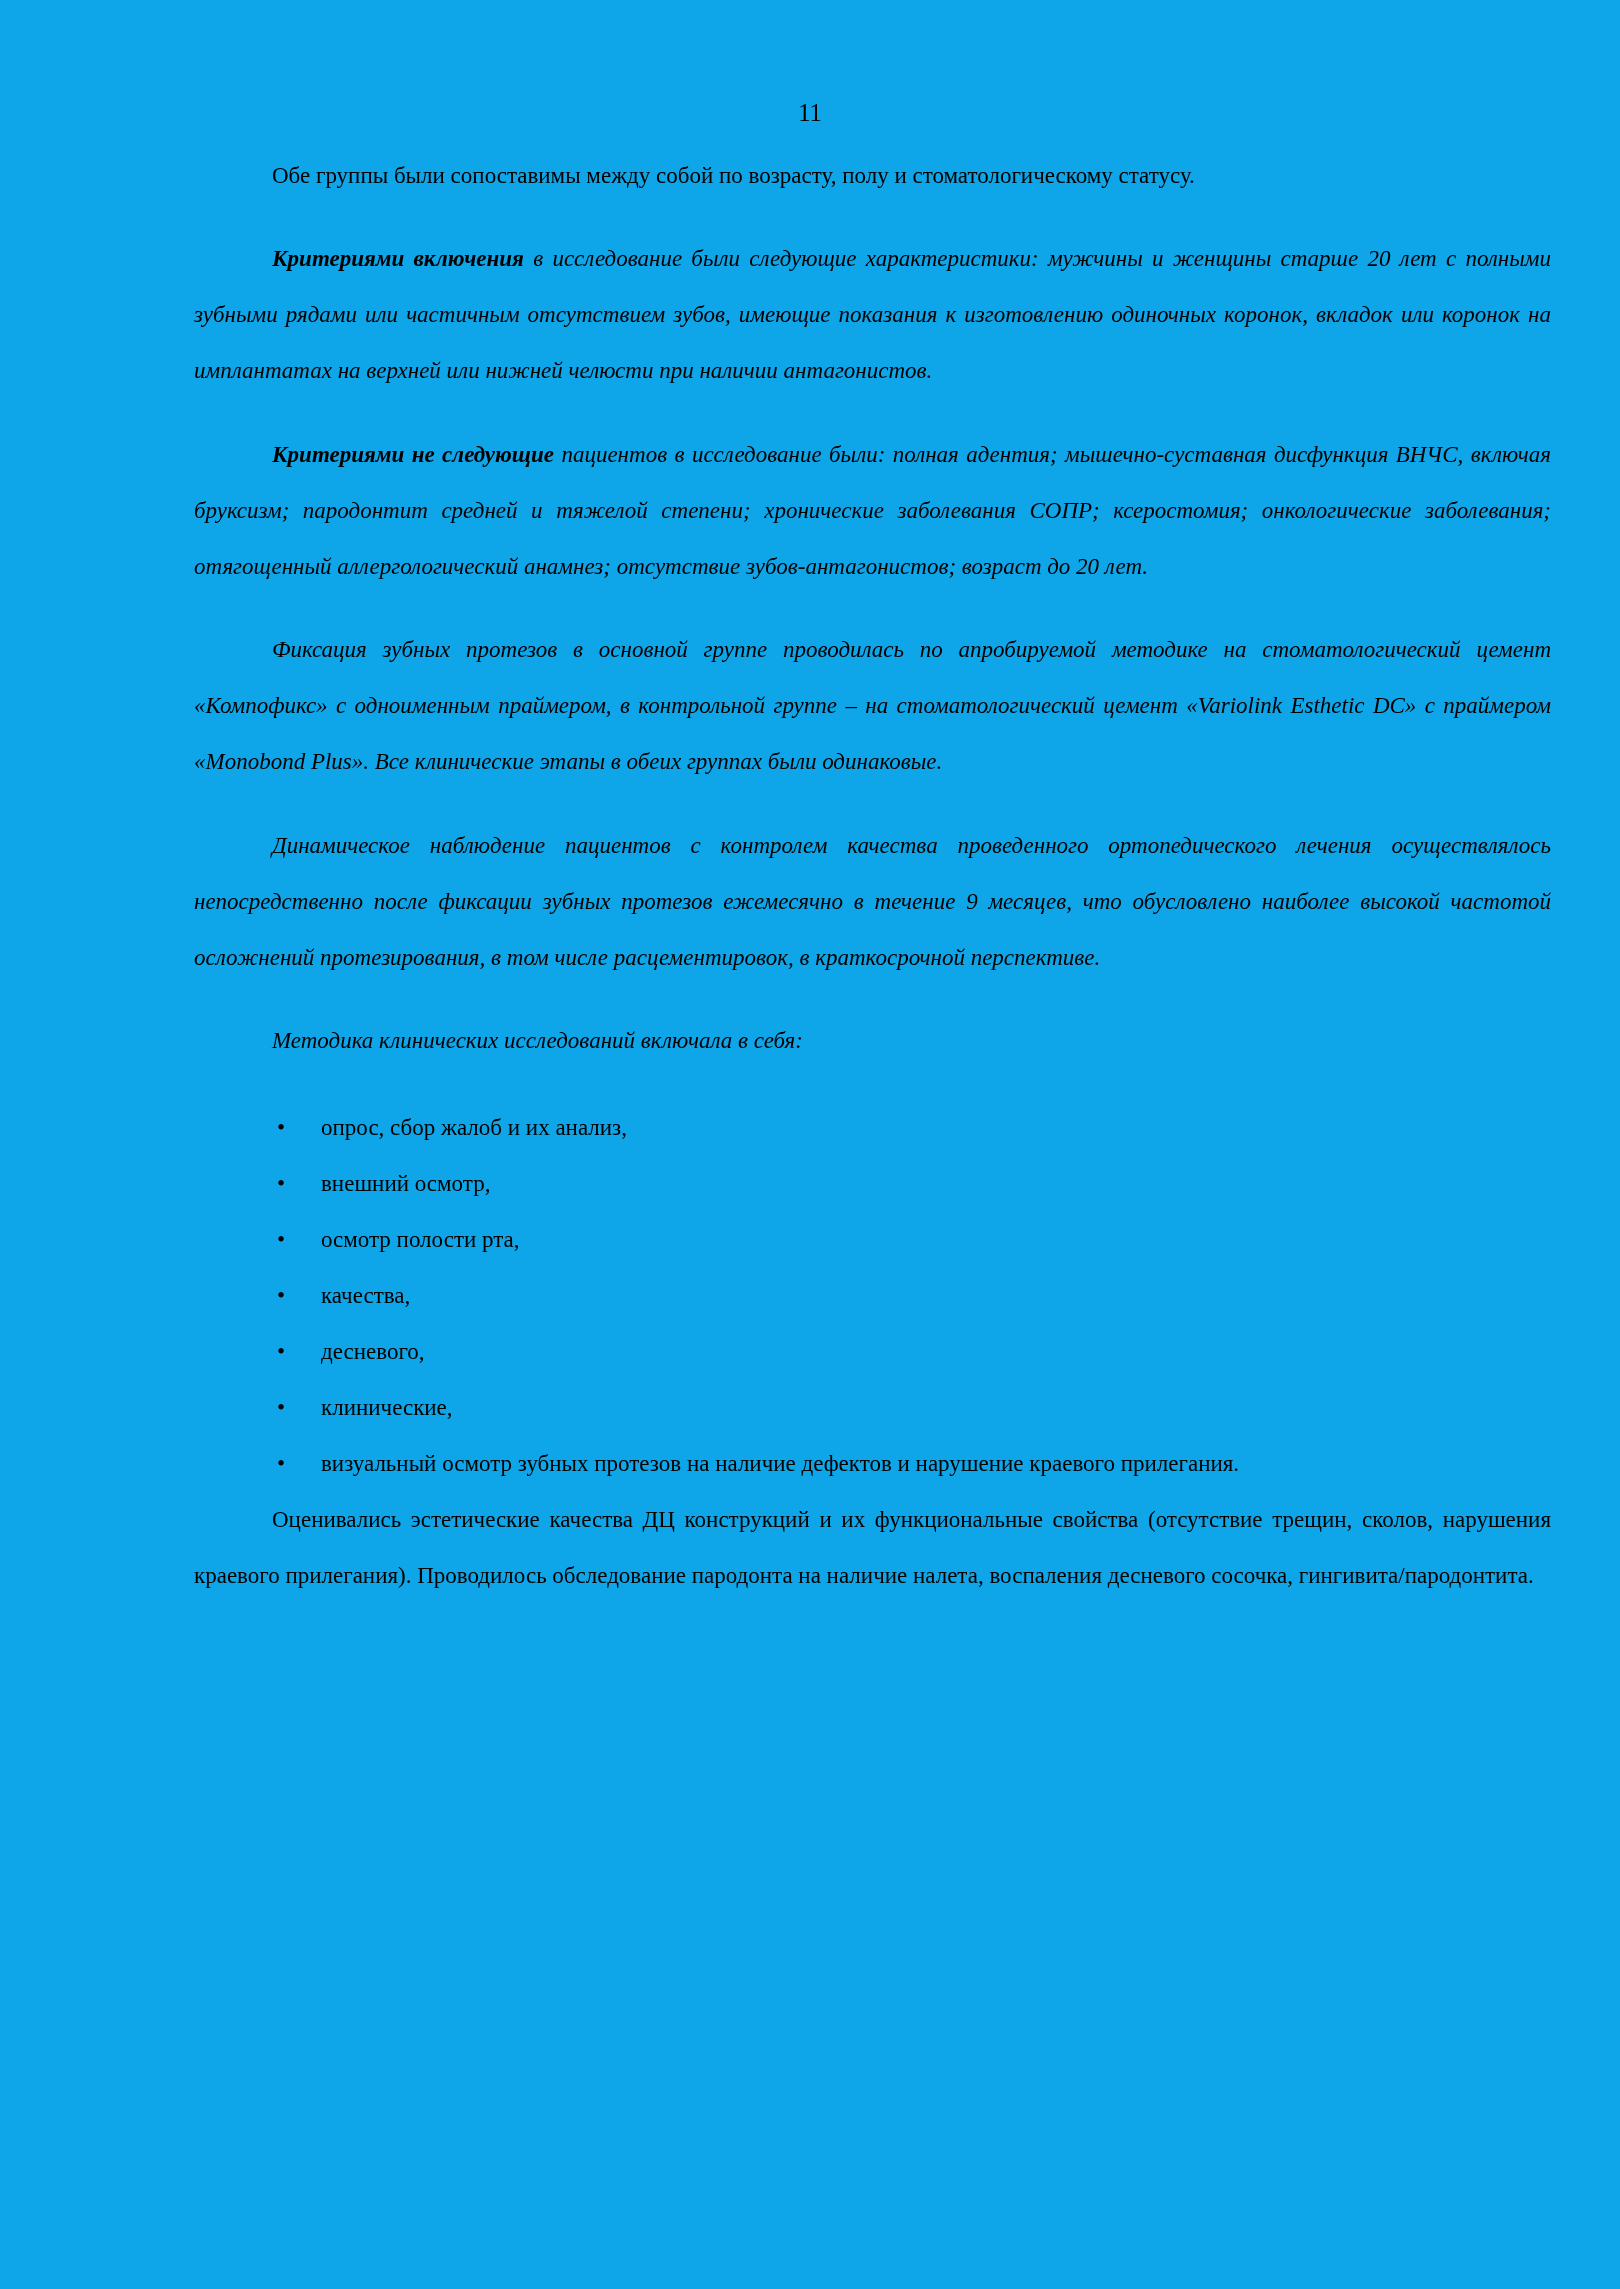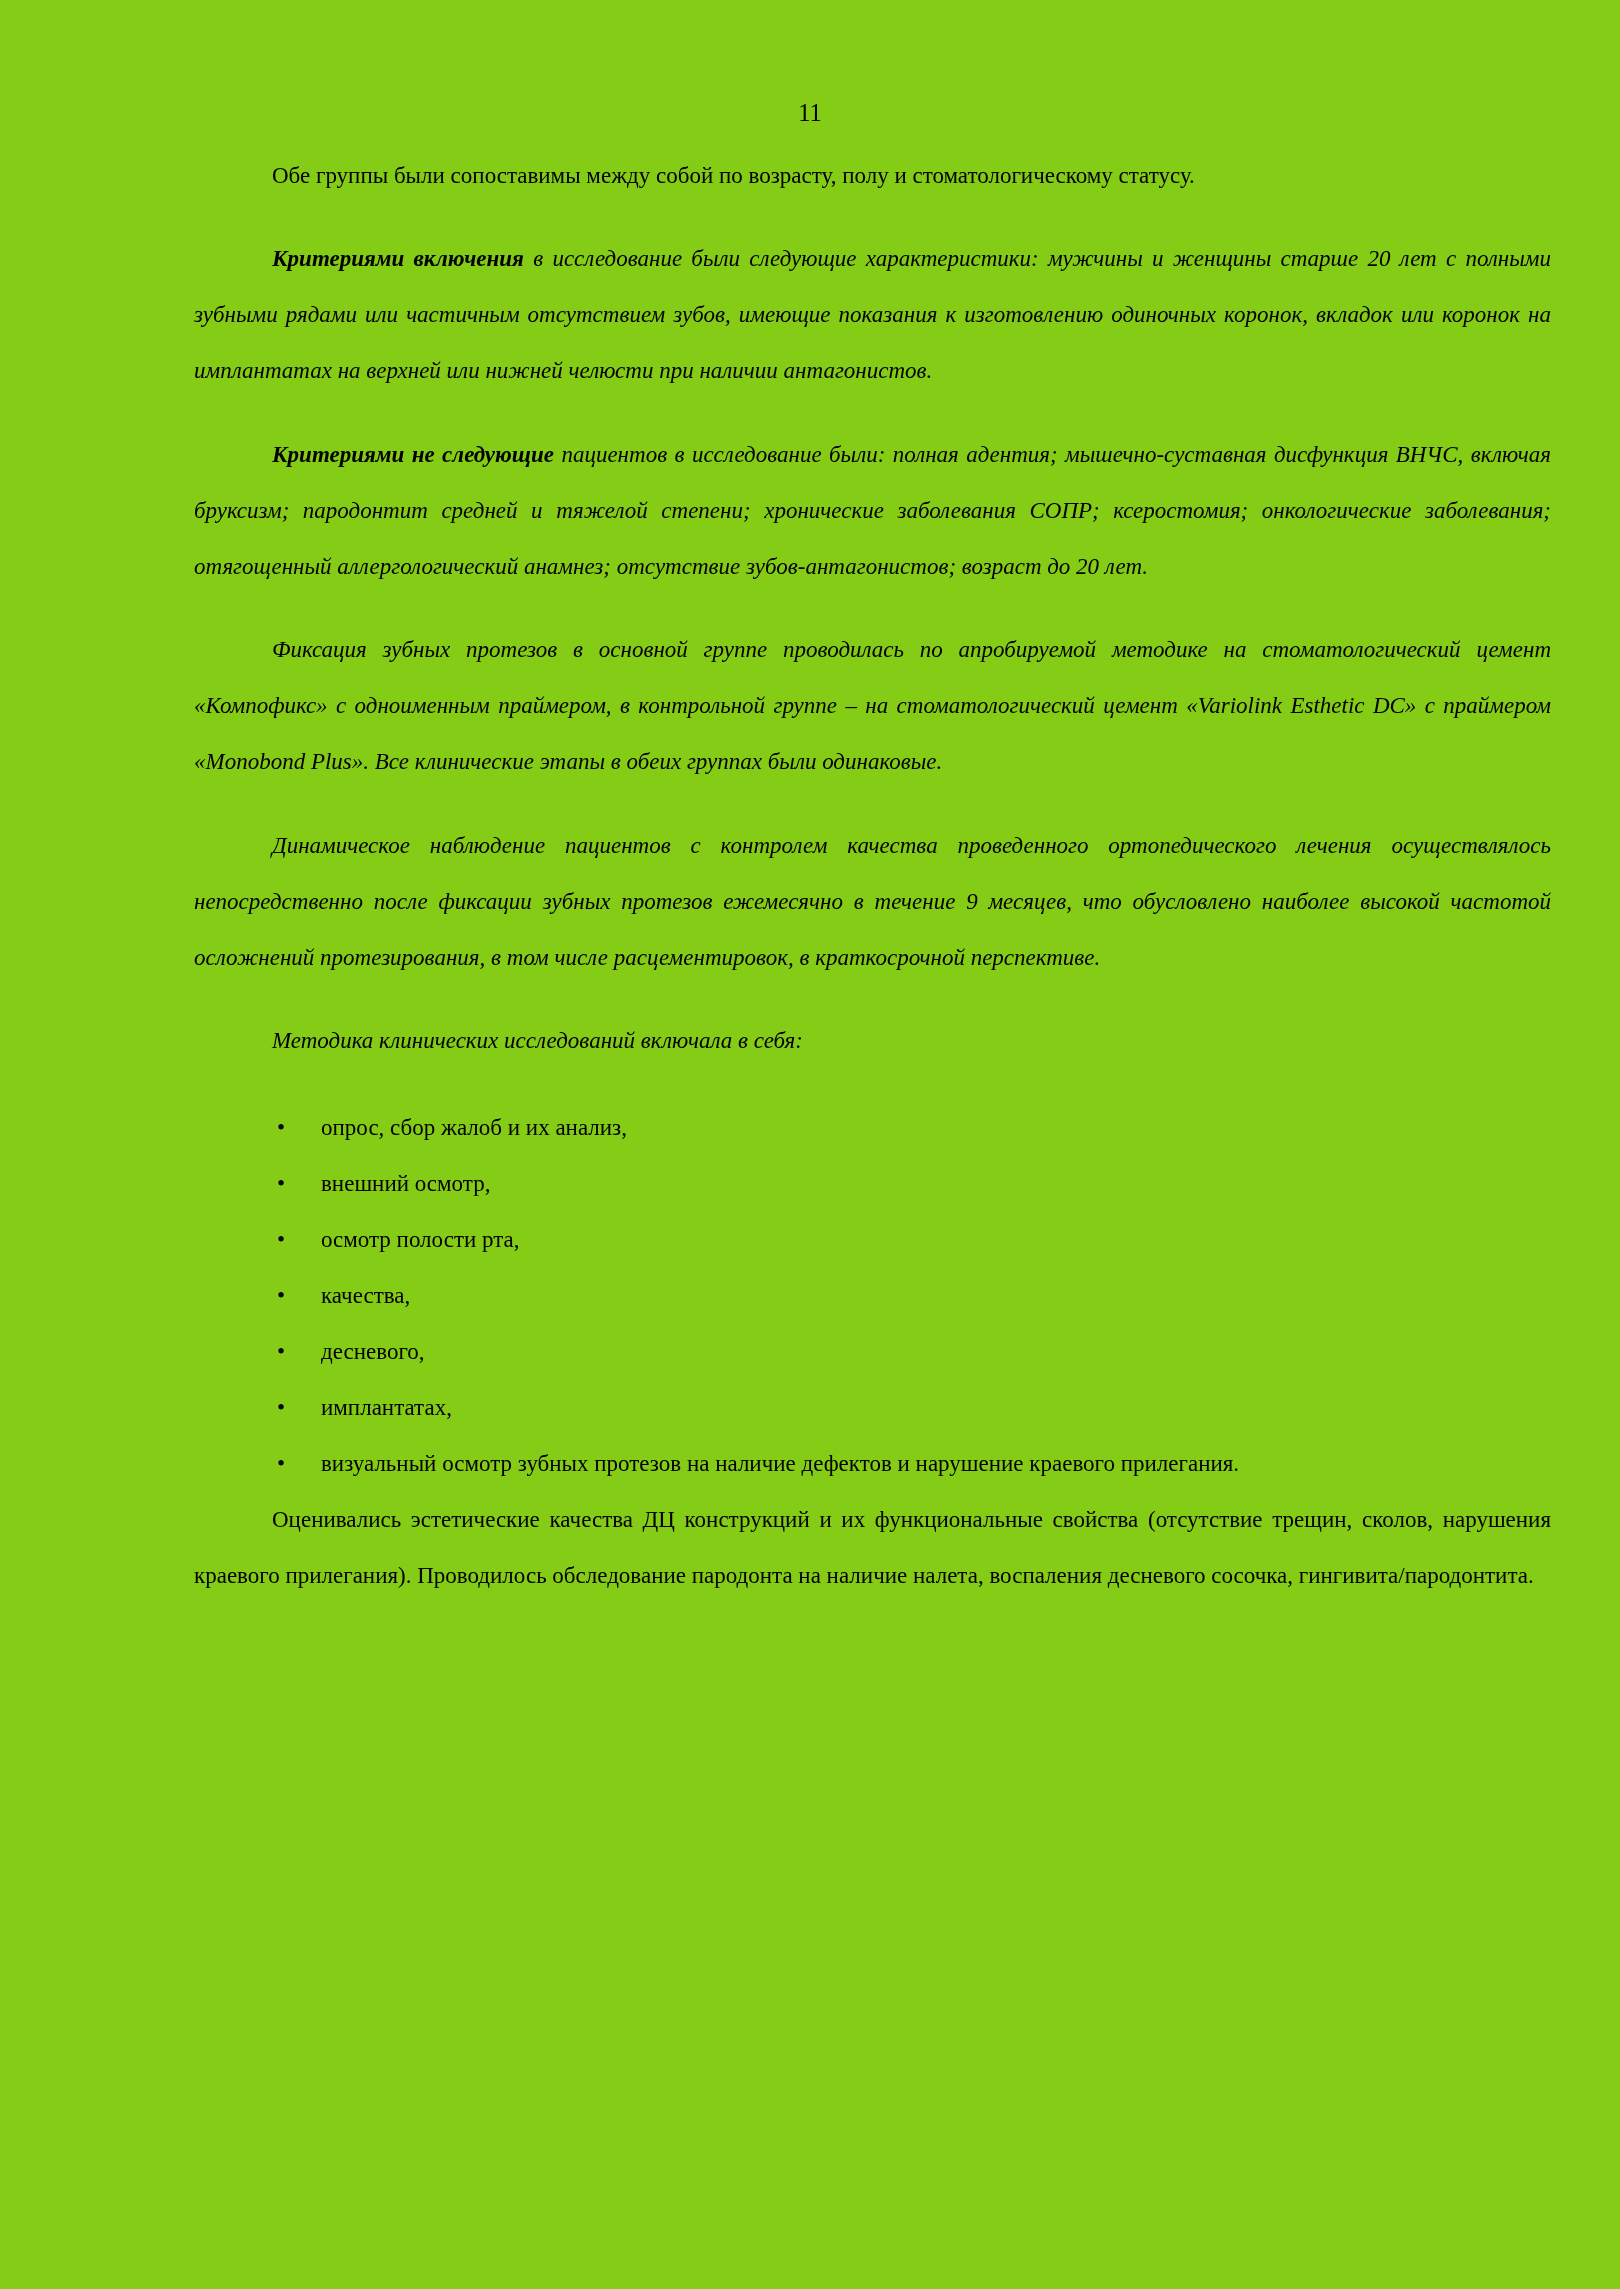--- a/index.html
+++ b/index.html
@@ -1,18 +1,18 @@
 <!DOCTYPE html>
 <html><head>
 <meta charset="utf-8">
 <style>
   html, body { margin: 0; padding: 0; background: #ffffff; }
   body { width: 1620px; height: 2290px; position: relative; overflow: hidden; }
   .page {
-    position: absolute; left: 0; top: 0; width: 1620px; height: 2290px; background: #84cc16;
+    position: absolute; left: 0; top: 0; width: 1620px; height: 2290px; background: #0ea5e9;
     font-family: "Liberation Serif", "DejaVu Serif", serif; color: #000;
   }
   .page-number {
     position: absolute; top: 98px; left: 0; width: 1620px; text-align: center;
     font-size: 24.5px; line-height: 29px;
   }
   .body {
     position: absolute; left: 194px; top: 148px; width: 1357px;
     font-size: 23px; line-height: 56px;
   }
@@ -56,21 +56,21 @@
     <p class="p gap">
       <span>Методика клинических исследований включала в себя:</span>
     </p>
 
     <ul class="list">
       <li class="li"><span class="bullet">•</span><span>опрос, сбор жалоб и их анализ,</span></li>
       <li class="li"><span class="bullet">•</span><span>внешний осмотр,</span></li>
       <li class="li"><span class="bullet">•</span><span>осмотр полости рта,</span></li>
       <li class="li"><span class="bullet">•</span><span>качества,</span></li>
       <li class="li"><span class="bullet">•</span><span>десневого,</span></li>
-      <li class="li"><span class="bullet">•</span><span>имплантатах,</span></li>
+      <li class="li"><span class="bullet">•</span><span>клинические,</span></li>
       <li class="li"><span class="bullet">•</span><span>визуальный осмотр зубных протезов на наличие дефектов и нарушение краевого прилегания.</span></li>
     </ul>
 
     <p class="p nogap">
       <span>Оценивались эстетические качества ДЦ конструкций и их функциональные свойства (отсутствие трещин, сколов, нарушения краевого прилегания). Проводилось обследование пародонта на наличие налета, воспаления десневого сосочка, гингивита/пародонтита.</span>
     </p>
   </div>
 </div>
 
 

